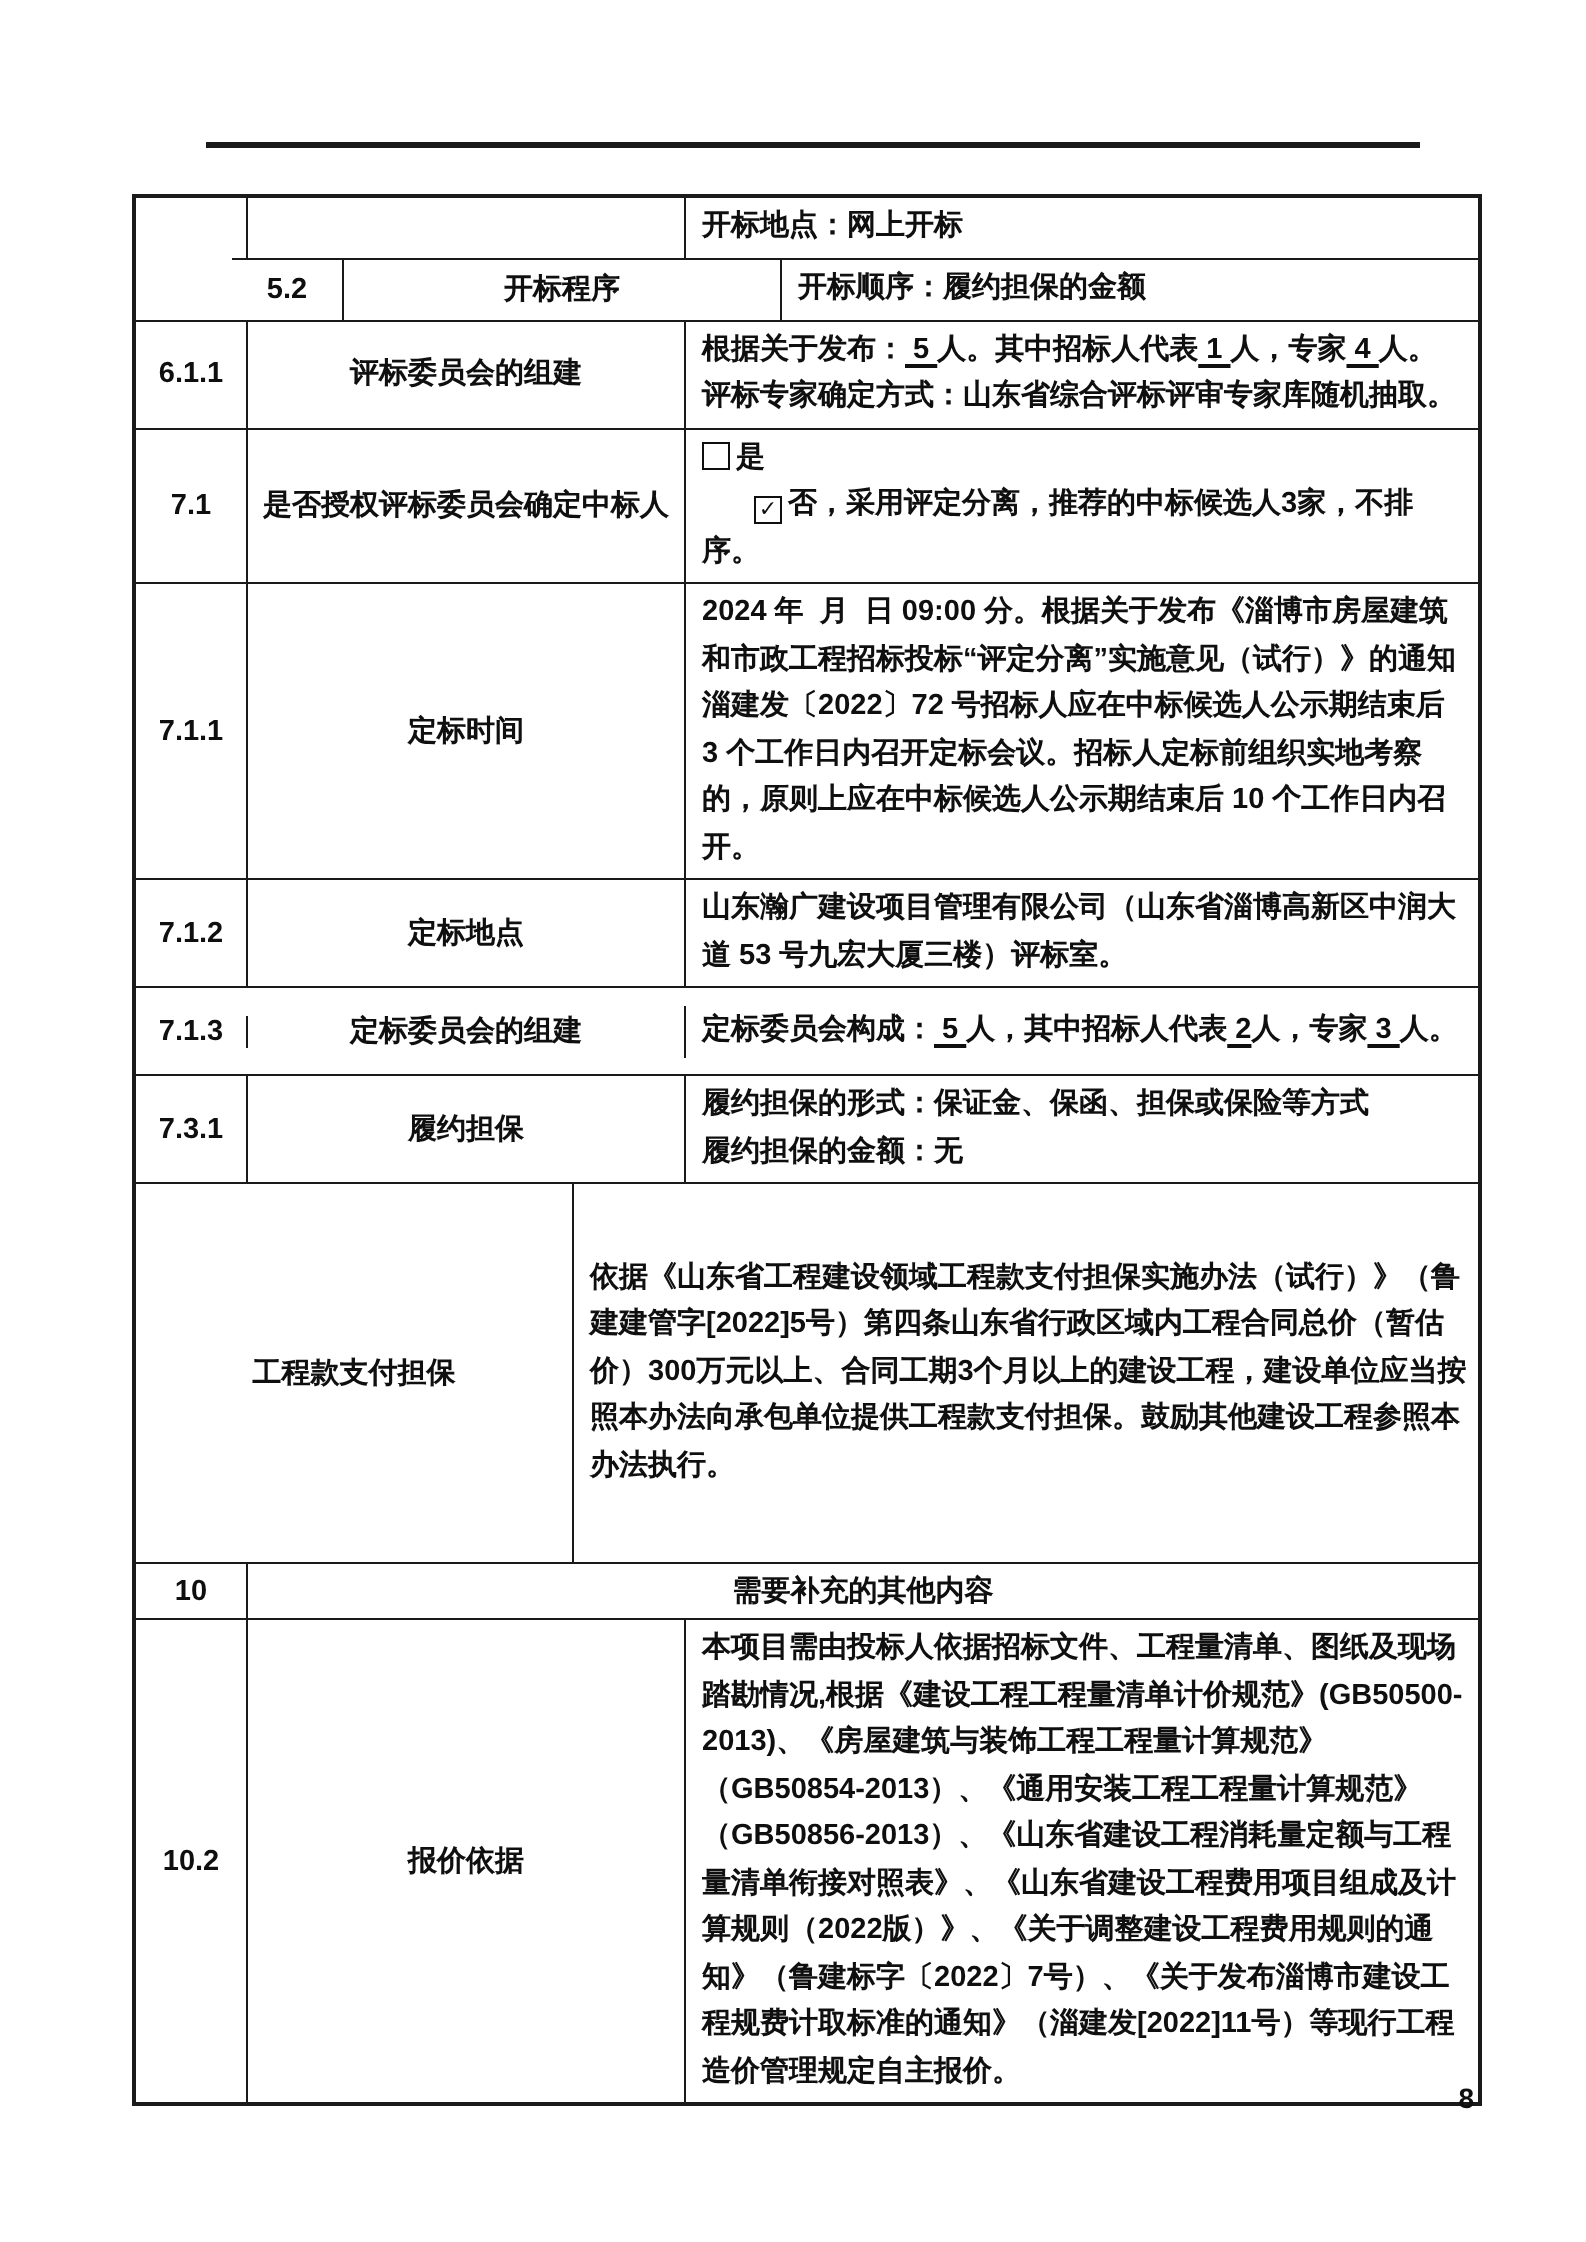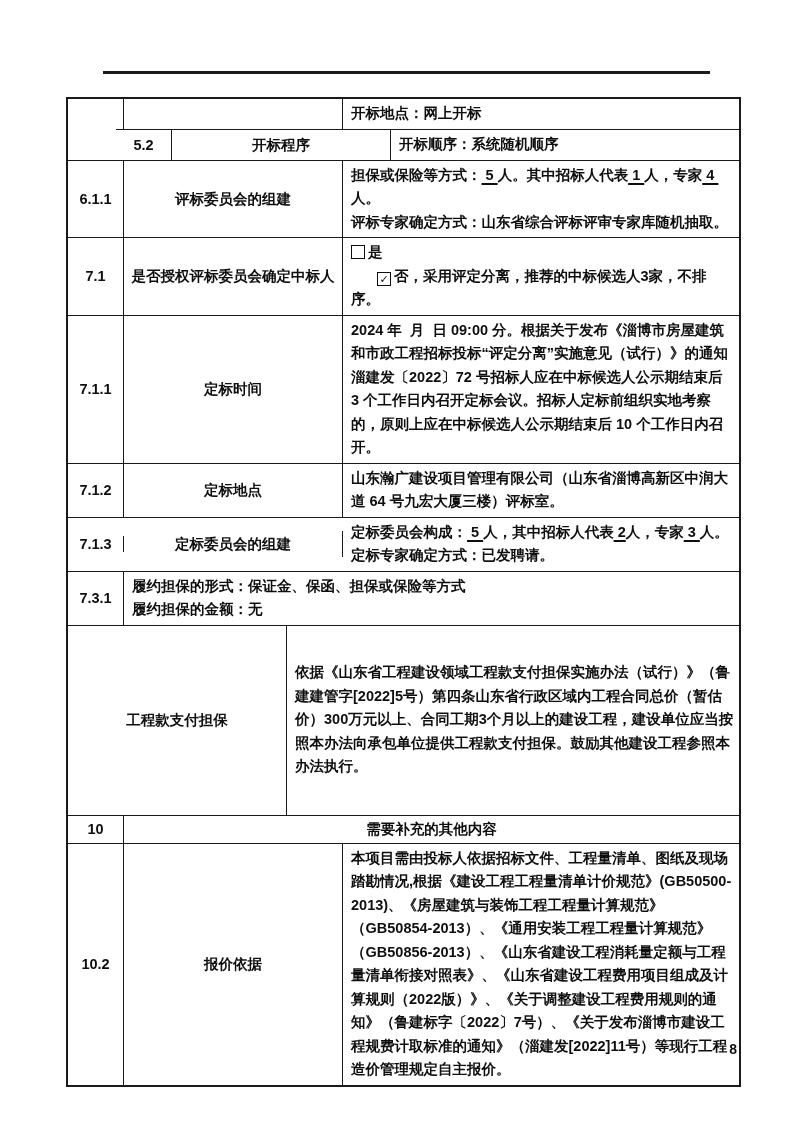--- a/index.html
+++ b/index.html
@@ -92,28 +92,28 @@
         <div class="cell cell-id"></div>
         <div class="cell cell-label"></div>
         <div class="cell cell-content">
           <div class="line"><span class="seg">开标地点：网上开标</span></div>
         </div>
       </div>
       <div class="row" style="min-height: 30px; margin-left: 48px;">
         <div class="cell cell-id">5.2</div>
         <div class="cell cell-label">开标程序</div>
         <div class="cell cell-content">
-          <div class="line"><span class="seg">开标顺序：系统随机顺序</span></div>
+          <div class="line"><span class="seg">开标顺序：履约担保的金额</span></div>
         </div>
       </div>
       <div class="row" style="min-height: 47px;">
         <div class="cell cell-id">6.1.1</div>
         <div class="cell cell-label">评标委员会的组建</div>
         <div class="cell cell-content">
-          <div class="line"><span class="seg">担保或保险等方式：</span><span class="seg u"> 5 </span><span class="seg">人。其中招标人代表</span><span class="seg u"> 1 </span><span class="seg">人，专家</span><span class="seg u"> 4 </span><span class="seg">人。</span></div>
+          <div class="line"><span class="seg">根据关于发布：</span><span class="seg u"> 5 </span><span class="seg">人。其中招标人代表</span><span class="seg u"> 1 </span><span class="seg">人，专家</span><span class="seg u"> 4 </span><span class="seg">人。</span></div>
           <div class="line"><span class="seg">评标专家确定方式：山东省综合评标评审专家库随机抽取。</span></div>
         </div>
       </div>
       <div class="row" style="min-height: 49px;">
         <div class="cell cell-id">7.1</div>
         <div class="cell cell-label">是否授权评标委员会确定中标人</div>
         <div class="cell cell-content">
           <div class="line"><span class="checkbox"></span><span class="seg">是</span></div>
           <div class="line indent"><span class="checkbox checked">✓</span><span class="seg">否，采用评定分离，推荐的中标候选人3家，不排序。</span></div>
         </div>
@@ -122,33 +122,33 @@
         <div class="cell cell-id">7.1.1</div>
         <div class="cell cell-label">定标时间</div>
         <div class="cell cell-content">
           <div class="line"><span class="seg">2024 年  月  日 09:00 分。根据关于发布《淄博市房屋建筑和市政工程招标投标“评定分离”实施意见（试行）》的通知淄建发〔2022〕72 号招标人应在中标候选人公示期结束后 3 个工作日内召开定标会议。招标人定标前组织实地考察的，原则上应在中标候选人公示期结束后 10 个工作日内召开。</span></div>
         </div>
       </div>
       <div class="row" style="min-height: 53px;">
         <div class="cell cell-id">7.1.2</div>
         <div class="cell cell-label">定标地点</div>
         <div class="cell cell-content">
-          <div class="line"><span class="seg">山东瀚广建设项目管理有限公司（山东省淄博高新区中润大道 64 号九宏大厦三楼）评标室。</span></div>
+          <div class="line"><span class="seg">山东瀚广建设项目管理有限公司（山东省淄博高新区中润大道 53 号九宏大厦三楼）评标室。</span></div>
         </div>
       </div>
       <div class="row" style="min-height: 44px; align-items: center;">
         <div class="cell cell-id">7.1.3</div>
         <div class="cell cell-label">定标委员会的组建</div>
         <div class="cell cell-content">
           <div class="line"><span class="seg">定标委员会构成：</span><span class="seg u"> 5 </span><span class="seg">人，其中招标人代表</span><span class="seg u"> 2</span><span class="seg">人，专家</span><span class="seg u"> 3 </span><span class="seg">人。</span></div>
-          <div class="line"><span class="seg">定标专家确定方式：已发聘请。</span></div>
         </div>
       </div>
       <div class="row" style="min-height: 48px;">
         <div class="cell cell-id">7.3.1</div>
+        <div class="cell cell-label">履约担保</div>
         <div class="cell cell-content">
           <div class="line"><span class="seg">履约担保的形式：保证金、保函、担保或保险等方式</span></div>
           <div class="line"><span class="seg">履约担保的金额：无</span></div>
         </div>
       </div>
       <div class="row" style="min-height: 190px;">
         <div class="cell cell-label">工程款支付担保</div>
         <div class="cell cell-content">
           <div class="line"><span class="seg">依据《山东省工程建设领域工程款支付担保实施办法（试行）》（鲁建建管字[2022]5号）第四条山东省行政区域内工程合同总价（暂估价）300万元以上、合同工期3个月以上的建设工程，建设单位应当按照本办法向承包单位提供工程款支付担保。鼓励其他建设工程参照本办法执行。</span></div>
         </div>

